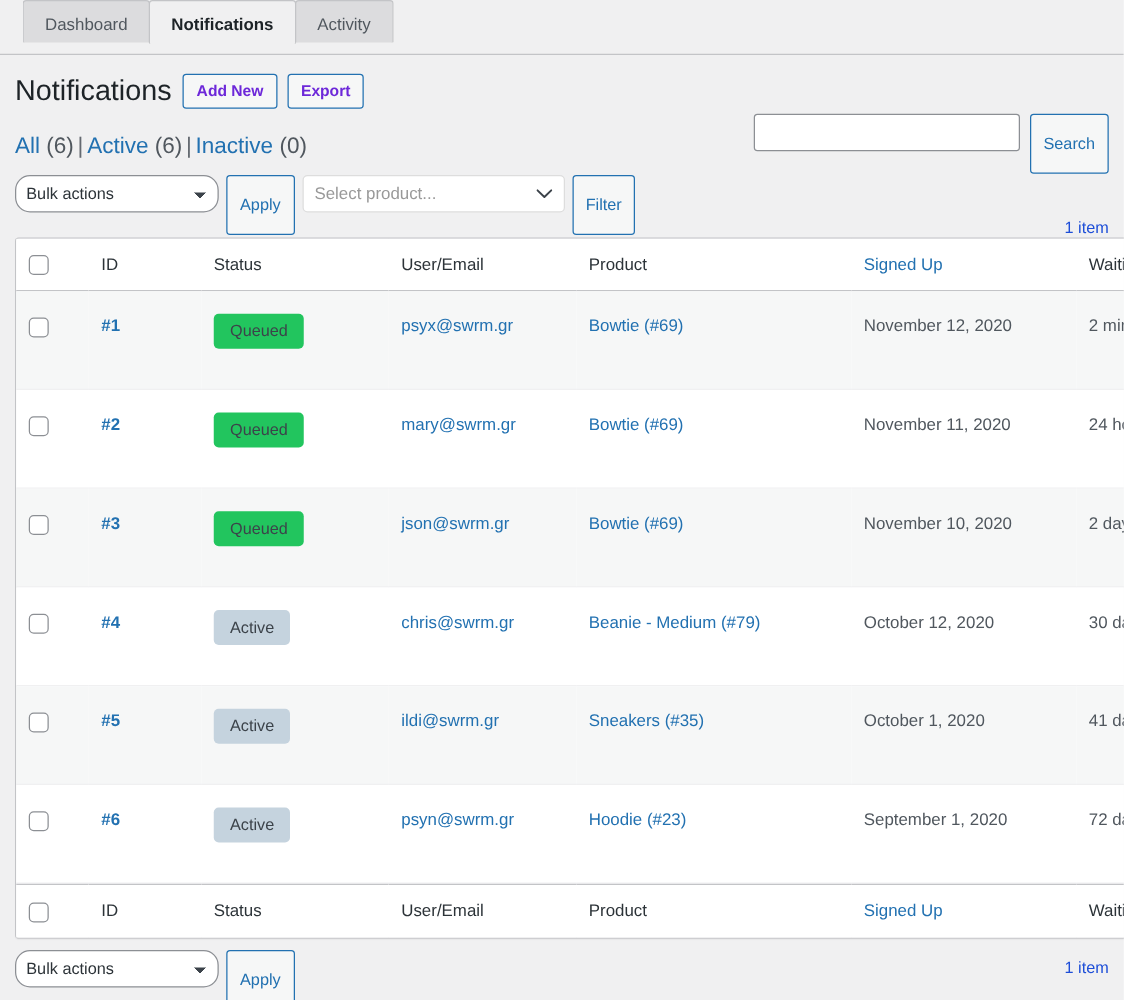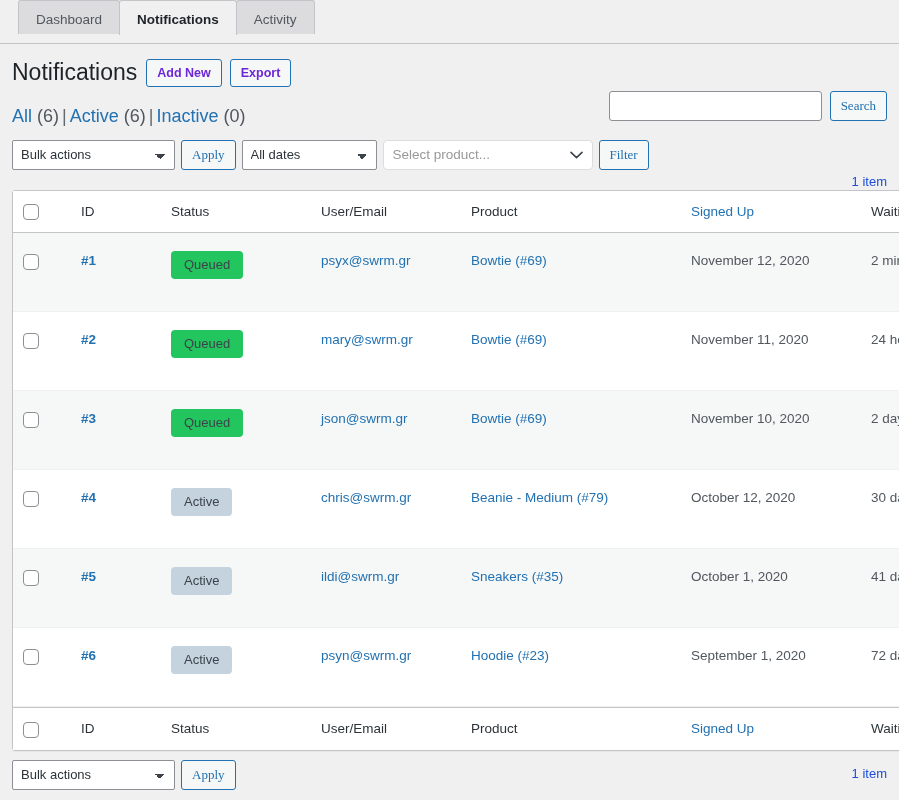--- a/index.html
+++ b/index.html
@@ -137,21 +137,21 @@
     float: left;
     margin-right: 6px;
   }
 
   select.wp-select {
     font-family: "Liberation Sans", sans-serif;
     font-size: 13px;
     color: #2c3338;
     background: #fff;
     border: 1px solid #8c8f94;
-    border-radius: 2px;
+    border-radius: 12px;
     height: 30px;
     line-height: 28px;
     padding: 0 10px 0 8px;
     margin: 0;
     box-sizing: border-box;
     -webkit-appearance: none;
     appearance: none;
     background-image:
       linear-gradient(45deg, transparent 50%, #3c434a 50%),
       linear-gradient(135deg, #3c434a 50%, transparent 50%);
@@ -192,23 +192,23 @@
     height: 28px;
     display: flex;
     align-items: center;
     justify-content: center;
   }
   .select2-box .s2-arrow svg { display: block; }
 
   .button-secondary {
     display: inline-block;
     box-sizing: border-box;
-    height: 30px;
+    height: 48px;
     line-height: 28px;
-    font-family: Liberation Serif, serif;
+    font-family: Liberation Sans, sans-serif;
     font-size: 13px;
     padding: 0 10px;
     background: #f6f7f7;
     border: 1px solid #2271b1;
     border-radius: 3px;
     color: #2271b1;
     cursor: pointer;
     vertical-align: top;
     margin: 0;
     white-space: nowrap;
@@ -363,25 +363,20 @@
 
     <div class="alignleft">
       <select class="wp-select bulk-sel">
         <option>Bulk actions</option>
       </select>
     </div>
     <div class="alignleft">
       <button class="button-secondary">Apply</button>
     </div>
 
-    <div class="alignleft">
-      <select class="wp-select date-sel">
-        <option>All dates</option>
-      </select>
-    </div>
 
 
     <div class="alignleft">
       <div class="select2-box product">
         <span>Select product...</span>
         <span class="s2-arrow">
           <svg width="13" height="8" viewBox="0 0 13 8">
               <path d="M1 1.3L6.5 6.6 12 1.3" fill="none" stroke="#3c434a" stroke-width="1.6" stroke-linecap="round" stroke-linejoin="round"></path>
             </svg>
         </span>

